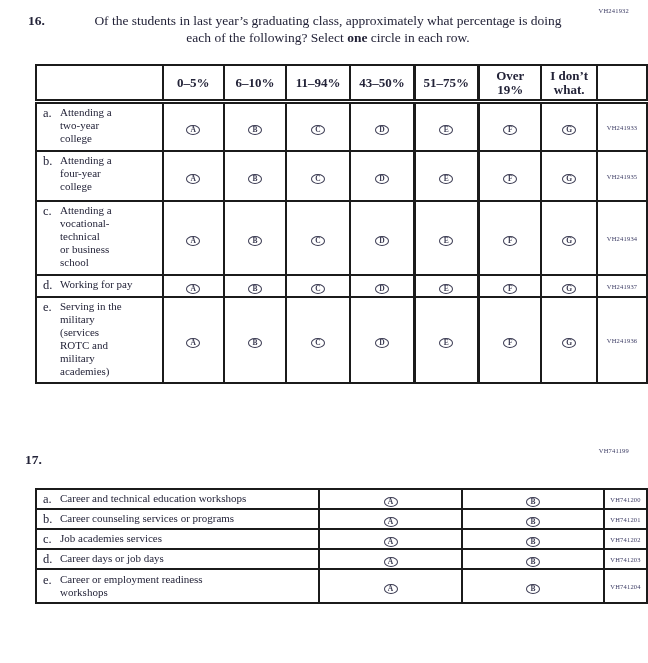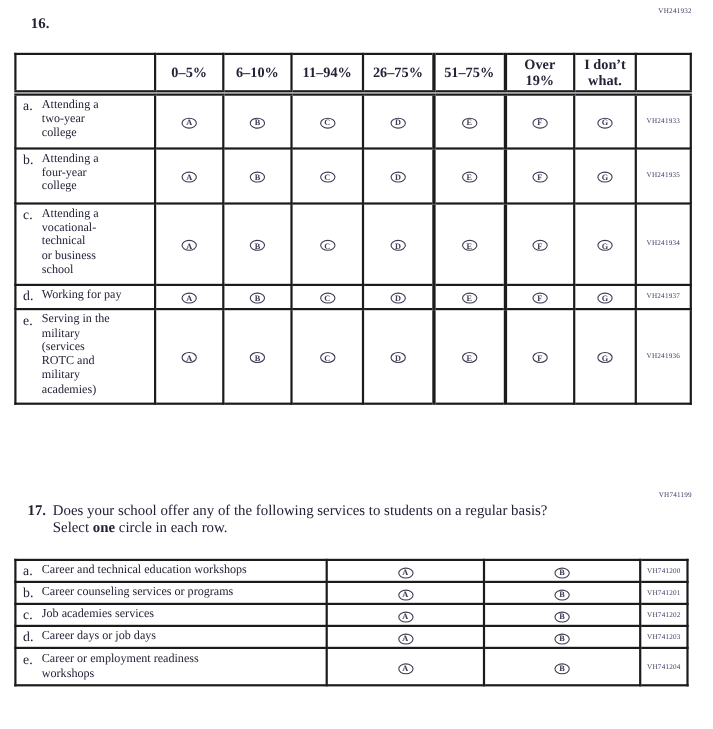--- a/index.html
+++ b/index.html
@@ -5,26 +5,26 @@
   html,body{margin:0;padding:0;background:#fff;}
   .page{
     position:relative;width:648px;height:663px;background:#ffffff;overflow:hidden;
     font-family:"Liberation Serif","DejaVu Serif",serif;color:#232338;
   }
   .qcode{position:absolute;right:19px;font-size:6.5px;letter-spacing:.2px;color:#3c3c64;}
   #code16{top:7px;}
   #code17{top:447px;}
   .question{display:flex;margin-left:25px;}
   .q16q{padding-top:13px;text-align:center;}
-  .q17q{margin-top:88px;}
+  .q17q{margin-top:68px;}
   .qnum{font-weight:bold;width:23px;flex:none;font-size:13.5px;line-height:1.24;}
   .qtext{font-size:13.5px;line-height:1.24;width:560px;}
   .qtext span{white-space:pre-line;}
   .qtext b{font-weight:bold;}
-  table.tbl{border-collapse:collapse;margin-left:13px;table-layout:fixed;}
+  table.tbl{border-collapse:collapse;margin-left:35px;table-layout:fixed;}
   .q16{margin-top:18px;}
   .q17{margin-top:19px;}
   .tbl th,.tbl td{border:2px solid #1b1b1b;padding:0;}
   .tbl th{border-bottom:5px double #1b1b1b;font-size:13px;font-weight:bold;
           text-align:center;vertical-align:middle;white-space:pre-line;line-height:1.08;}
   .q16 tr.hrow{height:36px;}
   .q16 tr.ra,.q16 tr.rb{height:50px;}
   .q16 tr.rc{height:74px;}
   .q16 tr.rd{height:22px;}
   .q16 tr.re{height:86px;}
@@ -49,41 +49,43 @@
 </style>
 </head>
 <body>
 
 <div class="page">
 
   <div class="qcode" id="code16">VH241932</div>
 
   <div class="question q16q">
     <span class="qnum">16.</span>
+    <span class="qtext"><span>Of the students in last year’s graduating class, approximately what percentage is doing
+each of the following? Select </span><b>one</b><span> circle in each row.</span></span>
   </div>
 
   <table class="tbl q16">
     <colgroup>
       <col style="width:127px">
         <col style="width:62px">
         <col style="width:62px">
         <col style="width:65px">
       <col style="width:64px">
         <col style="width:65px">
         <col style="width:63px">
         <col style="width:56px">
         <col style="width:50px">
     </colgroup>
     <tbody>
         <tr class="hrow">
       <th></th>
       <th>0–5%</th>
       <th>6–10%</th>
       <th>11–94%</th>
-      <th>26–75%</th>
+      <th>43–50%</th>
       <th>51–75%</th>
       <th>Over
 19%</th>
       <th>I don’t
 what.</th>
       <th></th>
     </tr>
     <tr class="ra">
       <td class="lbl">
         <div class="lblwrap">
@@ -177,22 +179,20 @@
       <td class="oc"><span class="opt">G</span></td>
       <td class="code-cell">VH241936</td>
     </tr>
   </tbody>
     </table>
 
   <div class="qcode" id="code17">VH741199</div>
 
   <div class="question q17q">
     <span class="qnum">17.</span>
-    <span class="qtext"><span>Does your school offer any of the following services to students on a regular basis?
-Select </span><b>one</b><span> circle in each row.</span></span>
   </div>
 
   <table class="tbl q17">
     <colgroup>
       <col style="width:283px">
         <col style="width:143px">
         <col style="width:142px">
         <col style="width:43px">
     </colgroup>
     <tbody>

